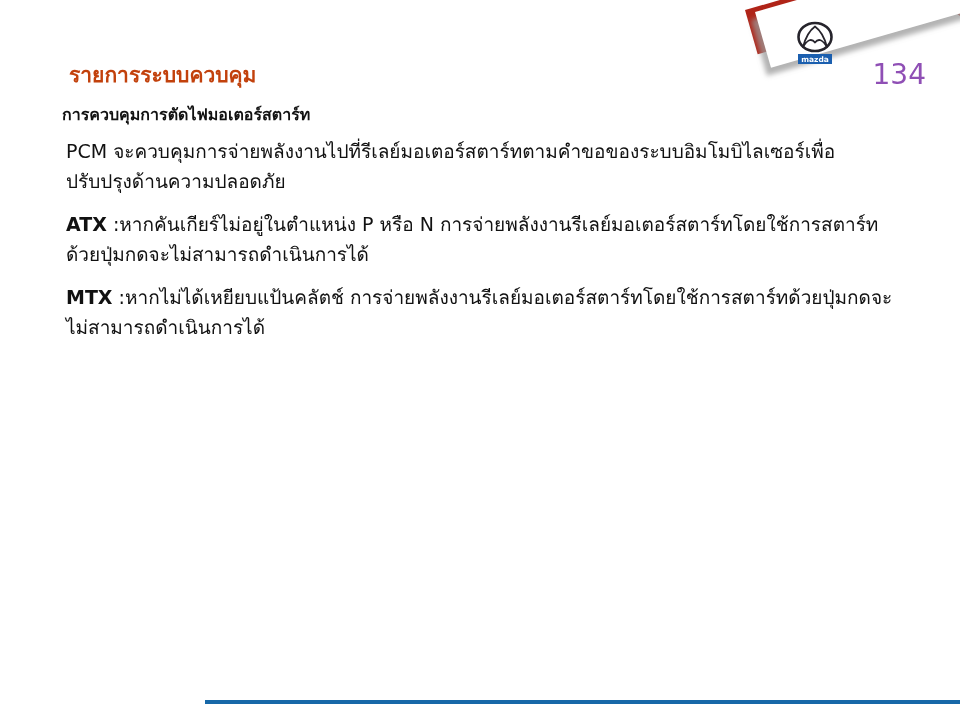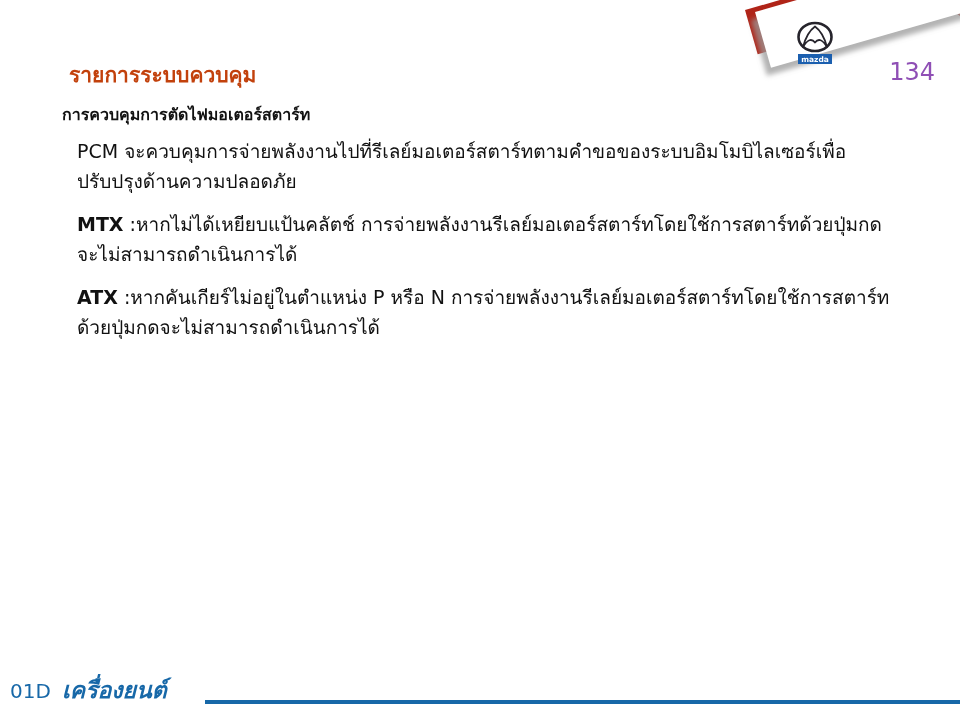--- a/index.html
+++ b/index.html
@@ -17,38 +17,38 @@
   .slide-title{
     position:absolute;left:12px;top:6px;
     font-size:30px;font-weight:bold;font-style:italic;
     color:#0d0d0d;letter-spacing:0px;
   }
   .slide-subtitle{
     position:absolute;left:57px;top:58px;
     font-size:21px;font-weight:bold;color:#c2410c;margin-left:12px;
   }
   .page-number{
-    position:absolute;right:25px;top:58px;
-    font-size:24px;color:#8F4FB5;
+    position:absolute;right:34px;top:58px;
+    font-size:28px;color:#8F4FB5;
     font-weight:normal;
   }
 
   
   .corner-svg{position:absolute;top:0;right:0;width:400px;height:130px;}
 
   
   .content{
     position:absolute;left:62px;top:100px;width:833px;
     font-size:19px;line-height:30px;
   }
   .content-heading{
     font-weight:bold;font-size:16px;line-height:30px;
     margin:0 0 6px 0;
   }
-  .para{margin:0 0 13px 15px;}
+  .para{margin:0 0 13px 4px;}
   .para b{font-weight:bold;}
 
   
   .footer-text{
     position:absolute;left:10px;top:672px;
     color:#1768A8;white-space:nowrap;
   }
   .footer-code{font-size:20px;font-weight:normal;}
   .footer-label{font-size:23px;font-weight:bold;font-style:italic;margin-left:6px;}
   .footer-line{
@@ -91,24 +91,20 @@
   </svg>
 
   <div class="slide-subtitle">รายการระบบควบคุม</div>
   <div class="page-number">134</div>
 
   <div class="content">
     <p class="content-heading">การควบคุมการตัดไฟมอเตอร์สตาร์ท</p>
 
     <p class="para"><b></b><span>PCM จะควบคุมการจ่ายพลังงานไปที่รีเลย์มอเตอร์สตาร์ทตามคำขอของระบบอิมโมบิไลเซอร์เพื่อปรับปรุงด้านความปลอดภัย</span></p>
 
+    <p class="para"><b>ATX</b><span> :หากคันเกียร์ไม่อยู่ในตำแหน่ง P หรือ N การจ่ายพลังงานรีเลย์มอเตอร์สตาร์ทโดยใช้การสตาร์ทด้วยปุ่มกดจะไม่สามารถดำเนินการได้</span></p>
+
     <p class="para"><b>MTX</b><span> :หากไม่ได้เหยียบแป้นคลัตช์ การจ่ายพลังงานรีเลย์มอเตอร์สตาร์ทโดยใช้การสตาร์ทด้วยปุ่มกดจะไม่สามารถดำเนินการได้</span></p>
-
-    <p class="para"><b>ATX</b><span> :หากคันเกียร์ไม่อยู่ในตำแหน่ง P หรือ N การจ่ายพลังงานรีเลย์มอเตอร์สตาร์ทโดยใช้การสตาร์ทด้วยปุ่มกดจะไม่สามารถดำเนินการได้</span></p>
   </div>
 
-  <div class="footer-text">
-    <span class="footer-code">01D</span>
-    <span class="footer-label">เครื่องยนต์</span>
-  </div>
   <div class="footer-line"></div>
 
 </div>
 
 </body></html>

